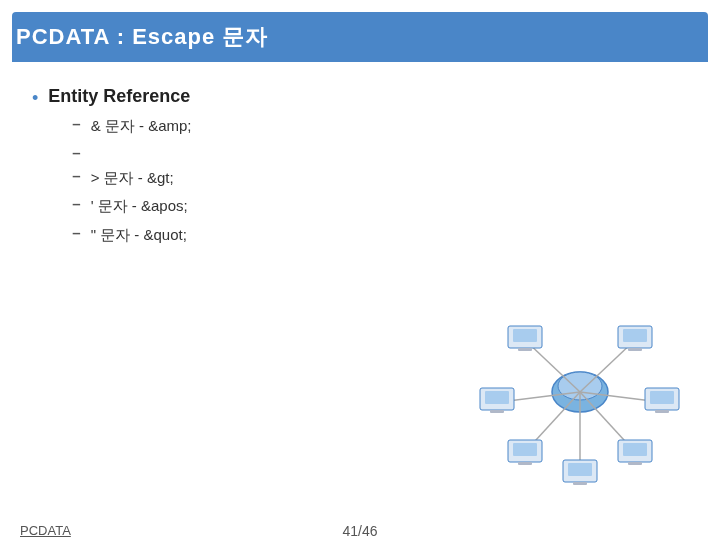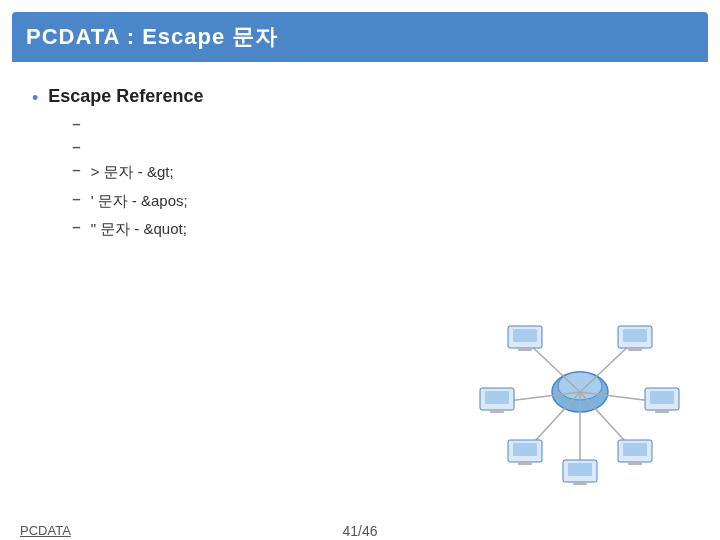--- a/index.html
+++ b/index.html
@@ -19,21 +19,21 @@
 
     .slide-container {
       width: 720px;
       height: 540px;
       background: #ffffff;
       position: relative;
     }
 
     .header-bar {
       background: #4a86c8;
-      padding: 10px 14px;
+      padding: 10px 4px;
       margin: 12px 12px 0 12px;
       border-radius: 4px 4px 0 0;
     }
 
     .header-title {
       color: #ffffff;
       font-size: 22px;
       font-weight: bold;
       letter-spacing: 1px;
     }
@@ -128,25 +128,26 @@
 <div class="slide-container">
 
   <div class="header-bar">
     <span class="header-title">PCDATA : Escape 문자</span>
   </div>
 
   <div class="content-area">
     <div class="bullet-item">
       <span class="bullet-dot">•</span>
       <div>
-        <span class="section-title">Escape Reference</span>
+        <span class="section-title">Entity Reference</span>
         <div class="sub-list">
 
           <div class="sub-item">
             <span class="dash">–</span>
+            <span class="sub-text">&amp; 문자 - &amp;amp;</span>
           </div>
 
           <div class="sub-item">
             <span class="dash">–</span>
           </div>
 
           <div class="sub-item">
             <span class="dash">–</span>
             <span class="sub-text">&gt; 문자 - &amp;gt;</span>
           </div>

